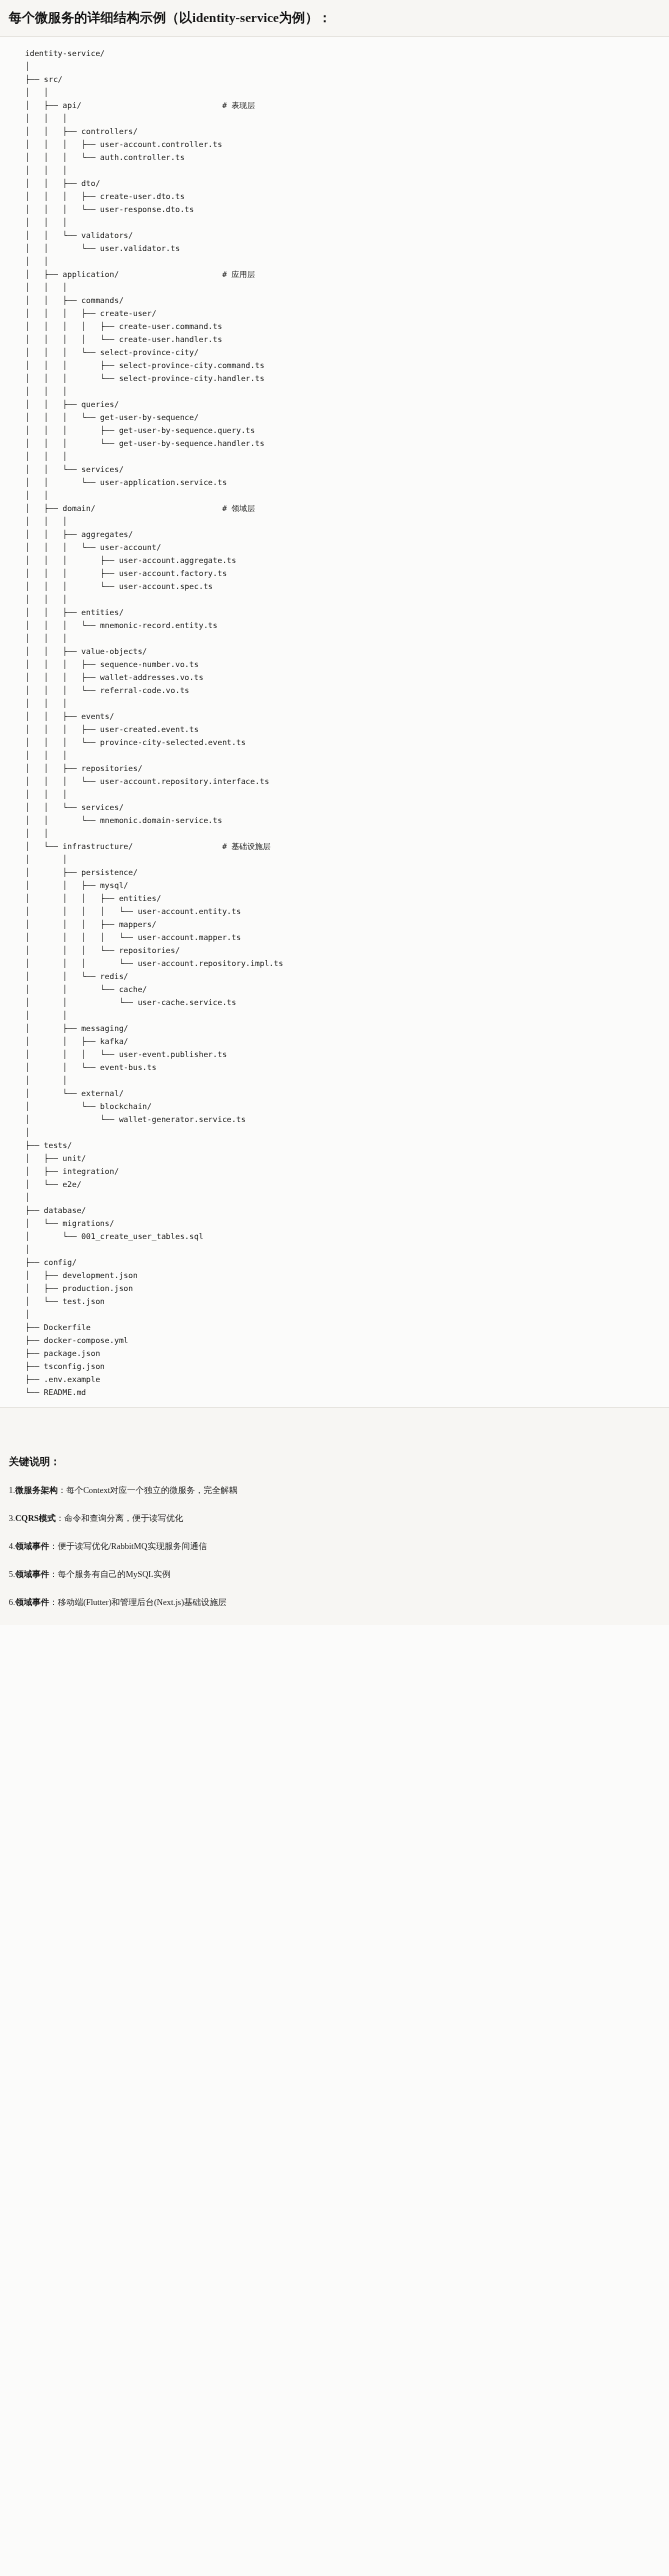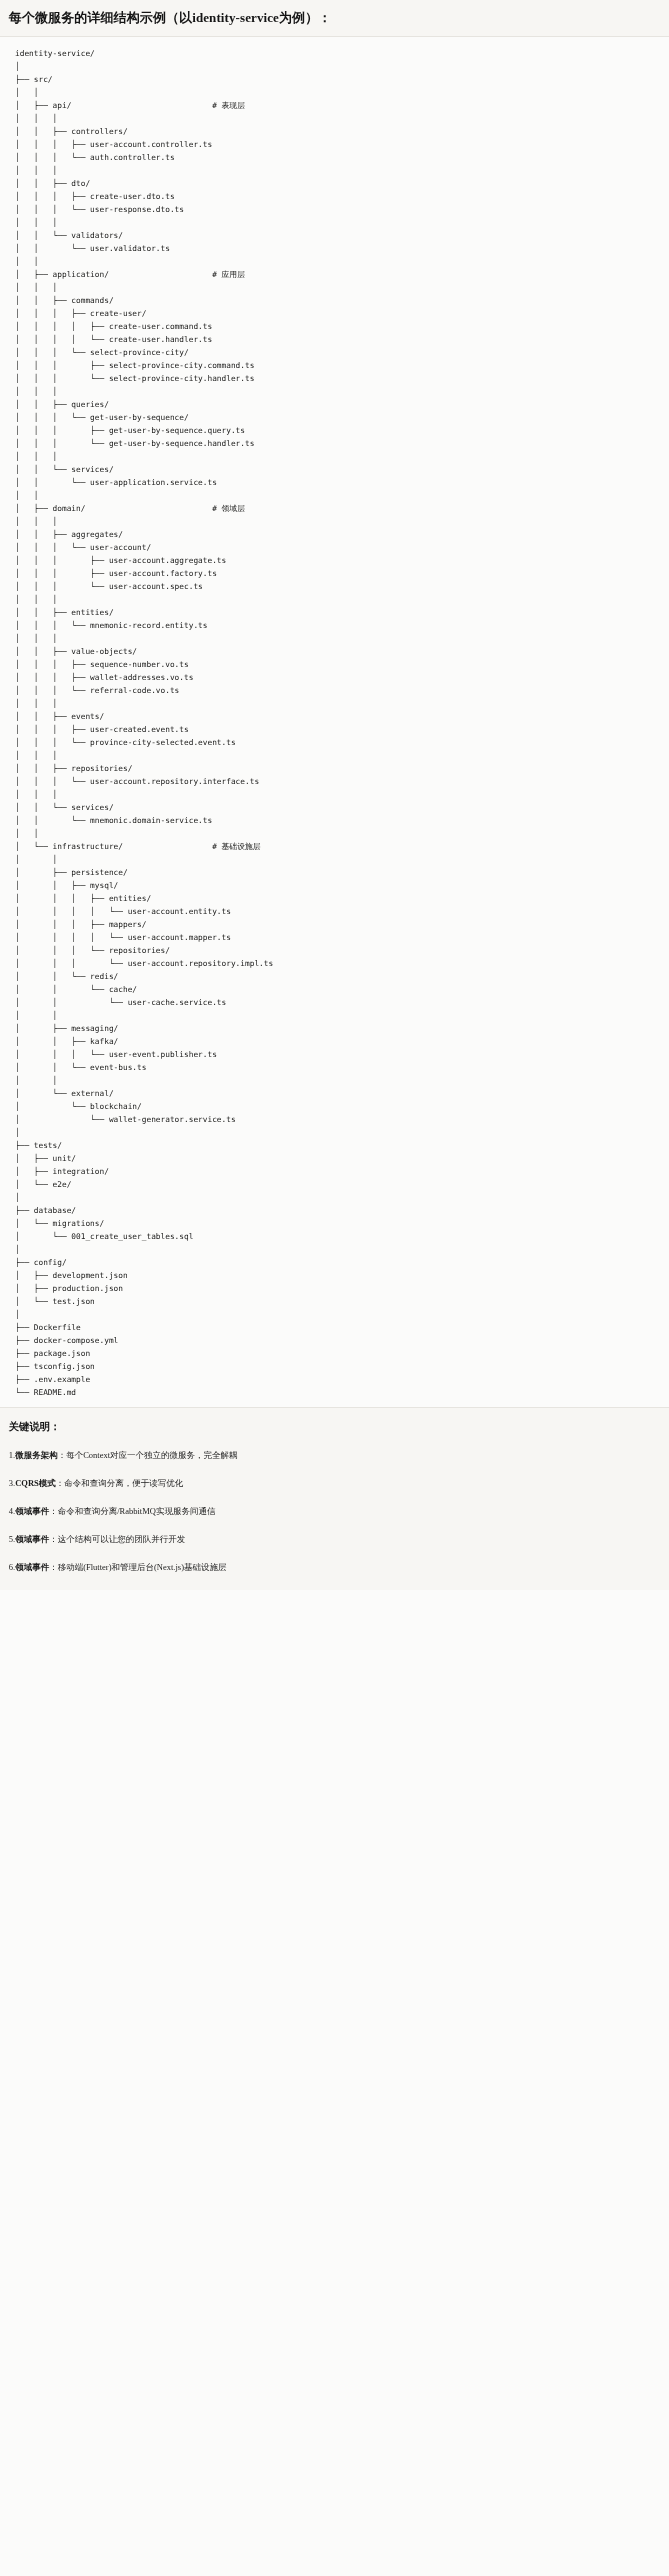--- a/index.html
+++ b/index.html
@@ -41,21 +41,21 @@
     background: #fbfbfa;
     padding: 10px 0 8.8px 0;
     box-sizing: border-box;
   }
   .tree {
     font-family: "DejaVu Sans Mono", "Liberation Mono", monospace;
     font-size: 7.8px;
     line-height: 13px;
     color: #20201f;
     white-space: pre;
-    padding-left: 15px;
+    padding-left: 25px;
     letter-spacing: 0px;
     tab-size: 4;
   }
   .tree-line {
     white-space: pre;
     min-height: 13px;
   }
 
   
   .notes {
@@ -63,20 +63,21 @@
     border-top: 0.6px solid #e6e4df;
     padding: 11.3px 8.8px 8.8px 8.8px;
     box-sizing: border-box;
   }
   .notes-title {
     font-family: "Liberation Serif", serif;
     font-weight: bold;
     font-size: 10.3px;
     color: #151515;
     margin-bottom: 8.1px;
+    margin-top: 35px;
   }
   .note-item {
     font-family: "Liberation Serif", serif;
     font-size: 8.5px;
     line-height: 1.55;
     color: #1c1c1c;
     margin-bottom: 6.9px;
     margin-top: 15px;
   }
   .note-item .num {
@@ -110,21 +111,21 @@
 
   <div class="tree-wrap">
     <div class="tree" id="tree-root"><div class="tree-line">identity-service/</div><div class="tree-line">│</div><div class="tree-line">├── src/</div><div class="tree-line">│   │</div><div class="tree-line">│   ├── api/                              # 表现层</div><div class="tree-line">│   │   │</div><div class="tree-line">│   │   ├── controllers/</div><div class="tree-line">│   │   │   ├── user-account.controller.ts</div><div class="tree-line">│   │   │   └── auth.controller.ts</div><div class="tree-line">│   │   │</div><div class="tree-line">│   │   ├── dto/</div><div class="tree-line">│   │   │   ├── create-user.dto.ts</div><div class="tree-line">│   │   │   └── user-response.dto.ts</div><div class="tree-line">│   │   │</div><div class="tree-line">│   │   └── validators/</div><div class="tree-line">│   │       └── user.validator.ts</div><div class="tree-line">│   │</div><div class="tree-line">│   ├── application/                      # 应用层</div><div class="tree-line">│   │   │</div><div class="tree-line">│   │   ├── commands/</div><div class="tree-line">│   │   │   ├── create-user/</div><div class="tree-line">│   │   │   │   ├── create-user.command.ts</div><div class="tree-line">│   │   │   │   └── create-user.handler.ts</div><div class="tree-line">│   │   │   └── select-province-city/</div><div class="tree-line">│   │   │       ├── select-province-city.command.ts</div><div class="tree-line">│   │   │       └── select-province-city.handler.ts</div><div class="tree-line">│   │   │</div><div class="tree-line">│   │   ├── queries/</div><div class="tree-line">│   │   │   └── get-user-by-sequence/</div><div class="tree-line">│   │   │       ├── get-user-by-sequence.query.ts</div><div class="tree-line">│   │   │       └── get-user-by-sequence.handler.ts</div><div class="tree-line">│   │   │</div><div class="tree-line">│   │   └── services/</div><div class="tree-line">│   │       └── user-application.service.ts</div><div class="tree-line">│   │</div><div class="tree-line">│   ├── domain/                           # 领域层</div><div class="tree-line">│   │   │</div><div class="tree-line">│   │   ├── aggregates/</div><div class="tree-line">│   │   │   └── user-account/</div><div class="tree-line">│   │   │       ├── user-account.aggregate.ts</div><div class="tree-line">│   │   │       ├── user-account.factory.ts</div><div class="tree-line">│   │   │       └── user-account.spec.ts</div><div class="tree-line">│   │   │</div><div class="tree-line">│   │   ├── entities/</div><div class="tree-line">│   │   │   └── mnemonic-record.entity.ts</div><div class="tree-line">│   │   │</div><div class="tree-line">│   │   ├── value-objects/</div><div class="tree-line">│   │   │   ├── sequence-number.vo.ts</div><div class="tree-line">│   │   │   ├── wallet-addresses.vo.ts</div><div class="tree-line">│   │   │   └── referral-code.vo.ts</div><div class="tree-line">│   │   │</div><div class="tree-line">│   │   ├── events/</div><div class="tree-line">│   │   │   ├── user-created.event.ts</div><div class="tree-line">│   │   │   └── province-city-selected.event.ts</div><div class="tree-line">│   │   │</div><div class="tree-line">│   │   ├── repositories/</div><div class="tree-line">│   │   │   └── user-account.repository.interface.ts</div><div class="tree-line">│   │   │</div><div class="tree-line">│   │   └── services/</div><div class="tree-line">│   │       └── mnemonic.domain-service.ts</div><div class="tree-line">│   │</div><div class="tree-line">│   └── infrastructure/                   # 基础设施层</div><div class="tree-line">│       │</div><div class="tree-line">│       ├── persistence/</div><div class="tree-line">│       │   ├── mysql/</div><div class="tree-line">│       │   │   ├── entities/</div><div class="tree-line">│       │   │   │   └── user-account.entity.ts</div><div class="tree-line">│       │   │   ├── mappers/</div><div class="tree-line">│       │   │   │   └── user-account.mapper.ts</div><div class="tree-line">│       │   │   └── repositories/</div><div class="tree-line">│       │   │       └── user-account.repository.impl.ts</div><div class="tree-line">│       │   └── redis/</div><div class="tree-line">│       │       └── cache/</div><div class="tree-line">│       │           └── user-cache.service.ts</div><div class="tree-line">│       │</div><div class="tree-line">│       ├── messaging/</div><div class="tree-line">│       │   ├── kafka/</div><div class="tree-line">│       │   │   └── user-event.publisher.ts</div><div class="tree-line">│       │   └── event-bus.ts</div><div class="tree-line">│       │</div><div class="tree-line">│       └── external/</div><div class="tree-line">│           └── blockchain/</div><div class="tree-line">│               └── wallet-generator.service.ts</div><div class="tree-line">│</div><div class="tree-line">├── tests/</div><div class="tree-line">│   ├── unit/</div><div class="tree-line">│   ├── integration/</div><div class="tree-line">│   └── e2e/</div><div class="tree-line">│</div><div class="tree-line">├── database/</div><div class="tree-line">│   └── migrations/</div><div class="tree-line">│       └── 001_create_user_tables.sql</div><div class="tree-line">│</div><div class="tree-line">├── config/</div><div class="tree-line">│   ├── development.json</div><div class="tree-line">│   ├── production.json</div><div class="tree-line">│   └── test.json</div><div class="tree-line">│</div><div class="tree-line">├── Dockerfile</div><div class="tree-line">├── docker-compose.yml</div><div class="tree-line">├── package.json</div><div class="tree-line">├── tsconfig.json</div><div class="tree-line">├── .env.example</div><div class="tree-line">└── README.md</div></div>
   </div>
 
   <div class="notes">
     <div class="notes-title">关键说明：</div>
     <div id="notes-list">
         <div class="note-item"><span class="num">1.</span><span class="lbl">微服务架构</span><span class="txt">：每个Context对应一个独立的微服务，完全解耦</span></div>
         <div class="note-item"><span class="num">3.</span><span class="lbl">CQRS模式</span><span class="txt">：命令和查询分离，便于读写优化</span></div>
-        <div class="note-item"><span class="num">4.</span><span class="lbl">领域事件</span><span class="txt">：命令和查询分离/RabbitMQ实现服务间通信</span></div>
-        <div class="note-item"><span class="num">5.</span><span class="lbl">领域事件</span><span class="txt">：这个结构可以让您的团队并行开发</span></div>
+        <div class="note-item"><span class="num">4.</span><span class="lbl">领域事件</span><span class="txt">：便于读写优化/RabbitMQ实现服务间通信</span></div>
+        <div class="note-item"><span class="num">5.</span><span class="lbl">领域事件</span><span class="txt">：每个服务有自己的MySQL实例</span></div>
         <div class="note-item"><span class="num">6.</span><span class="lbl">领域事件</span><span class="txt">：移动端(Flutter)和管理后台(Next.js)基础设施层</span></div>
       </div>
   </div>
 
 
 </div>
 
 
 </body></html>

